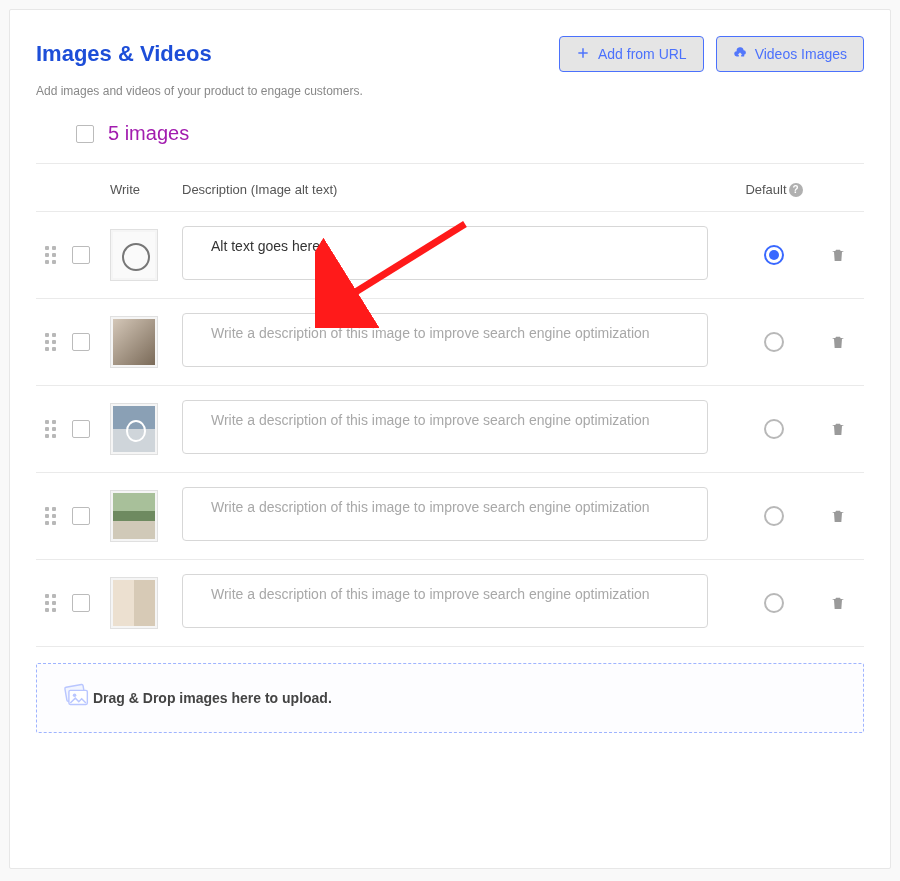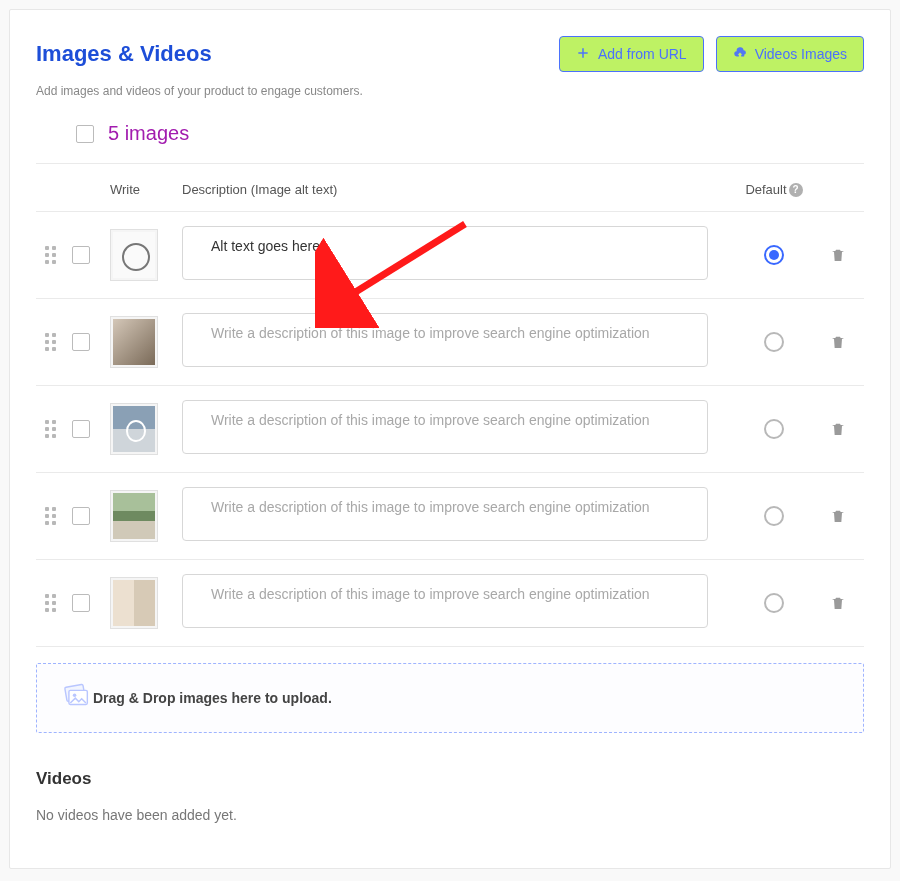--- a/index.html
+++ b/index.html
@@ -35,21 +35,21 @@
     color: #1d4ed8;
     margin: 0;
   }
   .header-actions { display: flex; gap: 12px; }
   .btn {
     display: inline-flex;
     align-items: center;
     gap: 8px;
     border: 1px solid #4b71fc;
     color: #4b71fc;
-    background: #bef264;
+    background: #e5e5e5;
     padding: 8px 16px;
     font-size: 14px;
     border-radius: 4px;
     cursor: pointer;
     line-height: 1;
     height: 36px;
   }
   .btn svg { width: 14px; height: 14px; }
   .subtext {
     font-size: 12px;
@@ -400,24 +400,20 @@
         <svg viewBox="0 0 48 36" fill="none">
           <rect x="8" y="6" width="26" height="20" rx="2" stroke="#b9c6ff" stroke-width="2" fill="#f2f5ff" transform="rotate(-10 8 6)"></rect>
           <rect x="14" y="10" width="26" height="20" rx="2" stroke="#b9c6ff" stroke-width="2" fill="#fff"></rect>
           <circle cx="22" cy="17" r="2.5" fill="#b9c6ff"></circle>
           <path d="M16 28l7-7 5 5 4-4 6 6" stroke="#b9c6ff" stroke-width="2" fill="none"></path>
         </svg>
       </span>
       <span class="dropzone-text">Drag &amp; Drop images here to upload.</span>
     </div>
 
-    <div class="videos-section">
-      <h2 class="section-title">Videos</h2>
-      <div class="videos-empty">No videos have been added yet.</div>
-    </div>
 
     <svg class="arrow" viewBox="0 0 160 110">
       <defs>
         <marker id="ah" markerWidth="18" markerHeight="18" refX="4" refY="9" orient="auto">
           <polygon points="0,0 18,9 0,18" fill="#ff1a1a"></polygon>
         </marker>
       </defs>
       <line x1="150" y1="6" x2="18" y2="88" stroke="#ff1a1a" stroke-width="7" marker-end="url(#ah)"></line>
     </svg>
 

